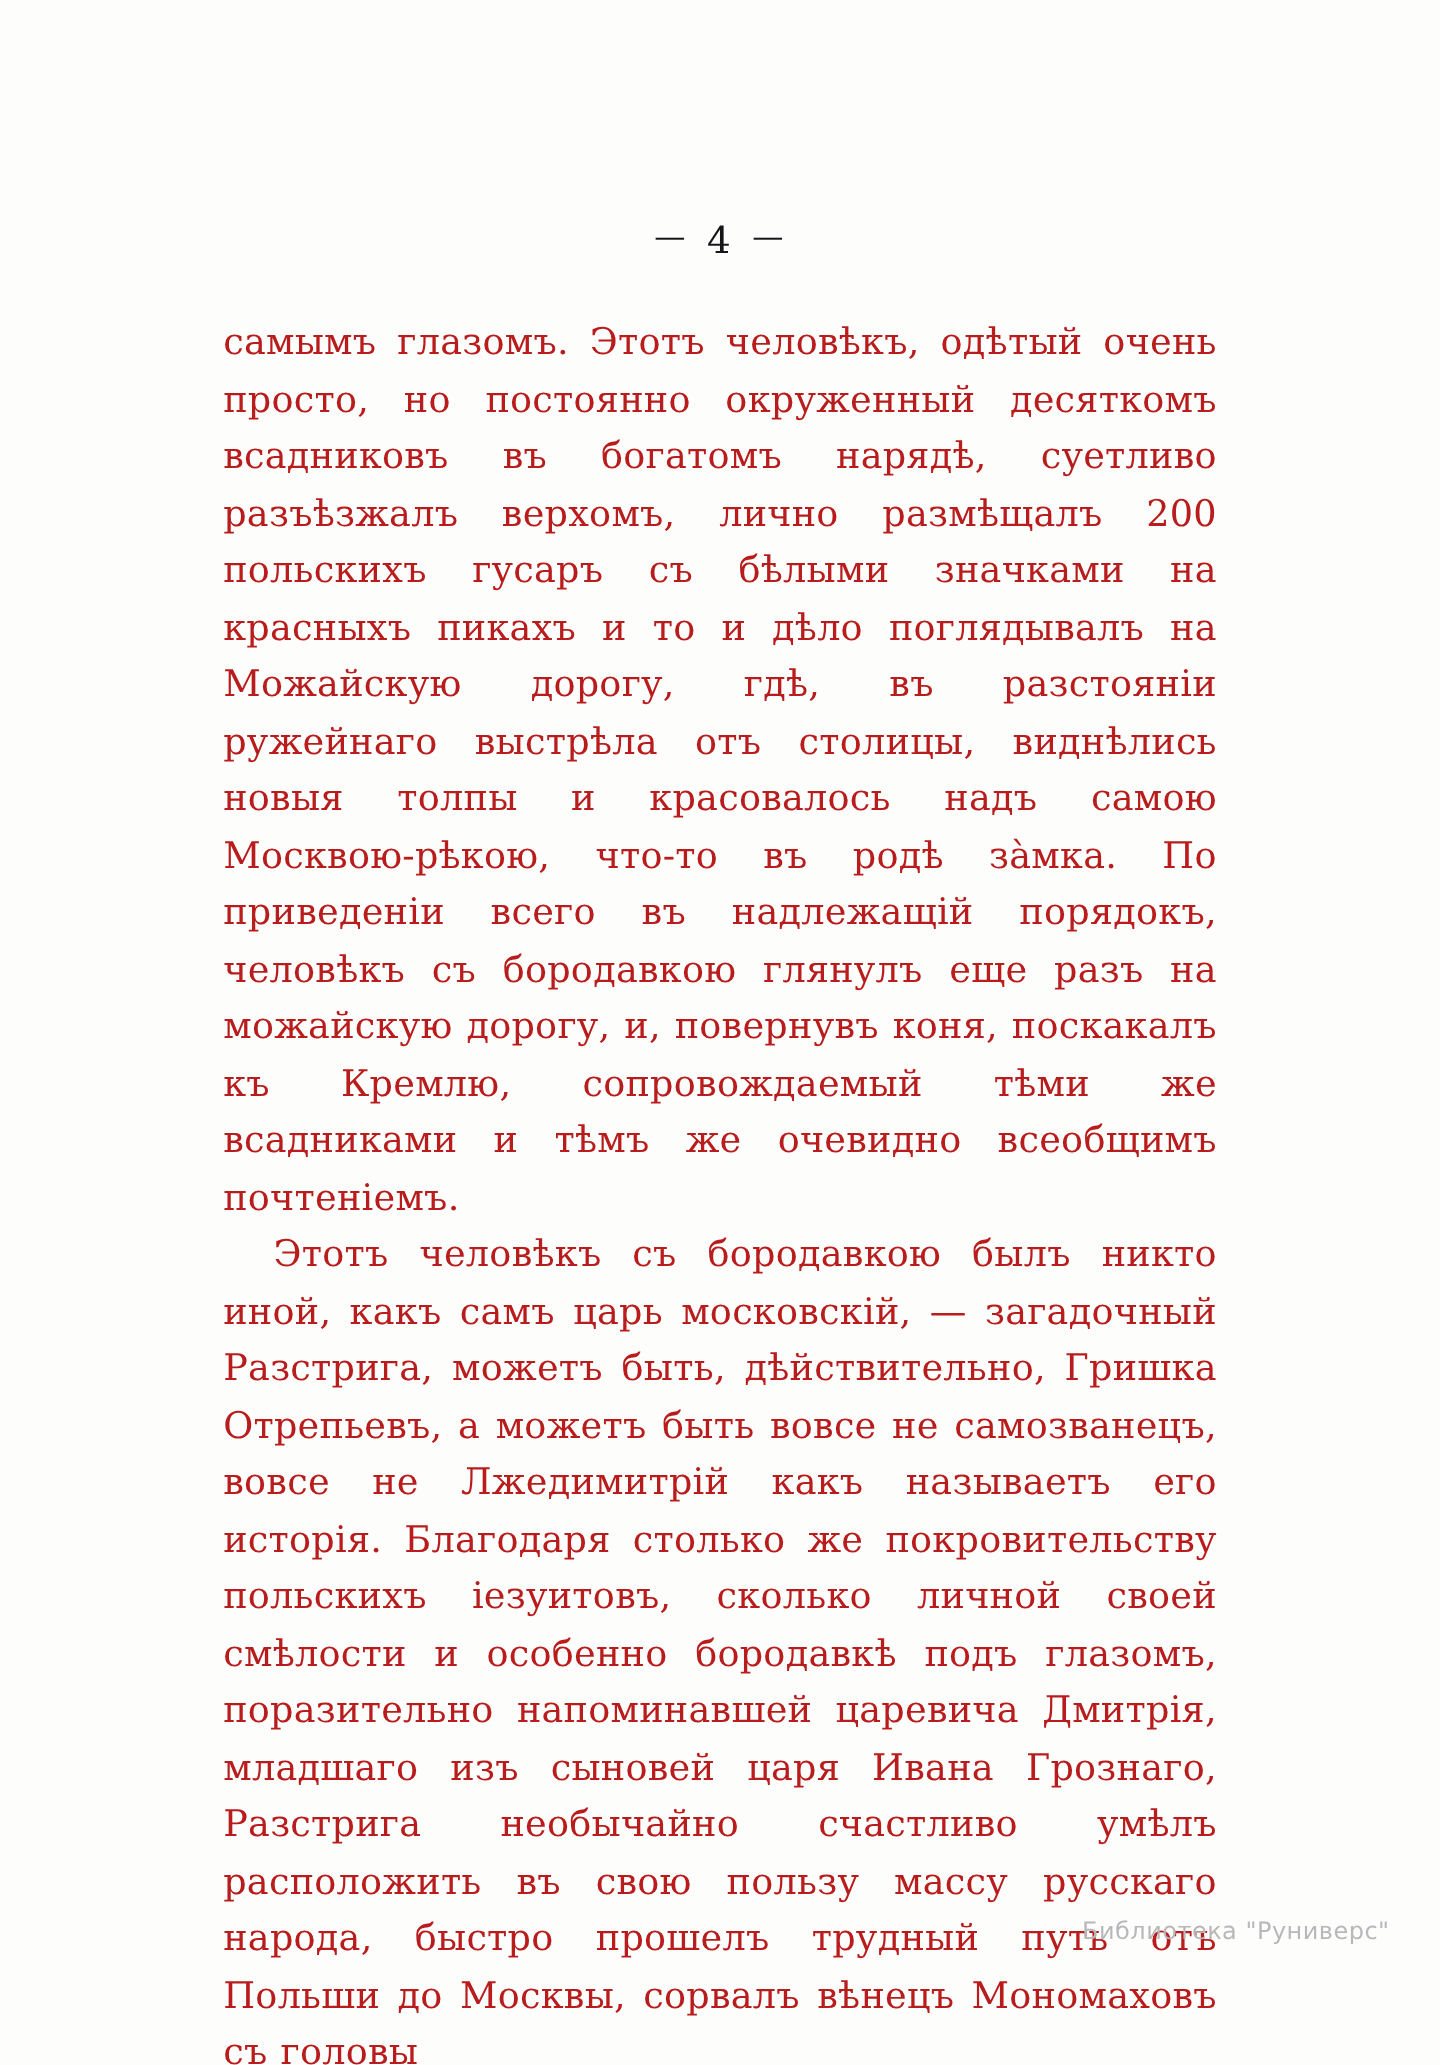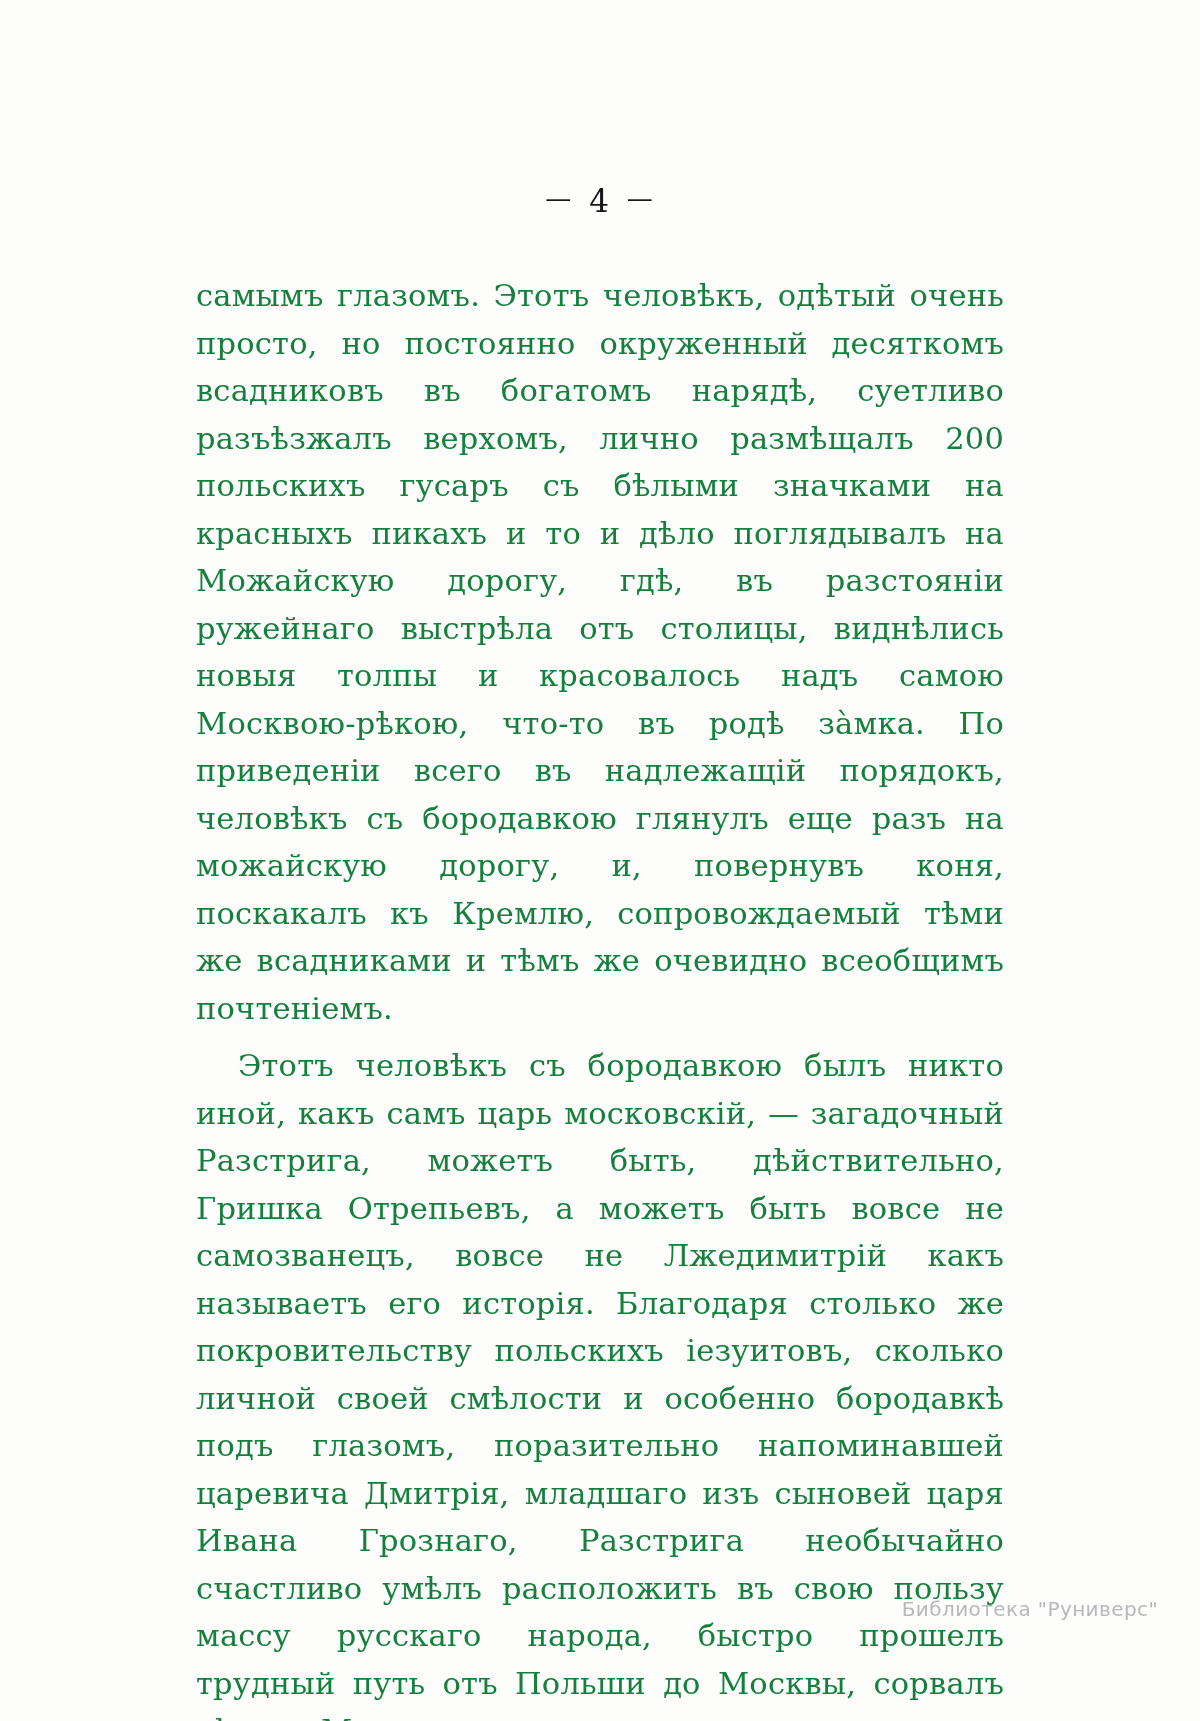--- a/index.html
+++ b/index.html
@@ -41,27 +41,27 @@
     top: -5px;
     font-size: 26px;
   }
   .text-block {
     position: absolute;
     top: 262px;
     left: 186px;
     width: 828px;
   }
   p.para {
-    margin: 10px;
+    margin: 0;
     font-size: 30.5px;
     line-height: 47.5px;
     text-align: justify;
     text-justify: inter-word;
     font-family: "DejaVu Serif", serif;
-    color: #15803d;
+    color: #b91c1c;
     letter-spacing: 0.2px;
     word-spacing: 1px;
   }
   p.para + p.para {
     margin-top: 0px;
   }
   p.indent {
     text-indent: 42px;
   }
   .watermark {

